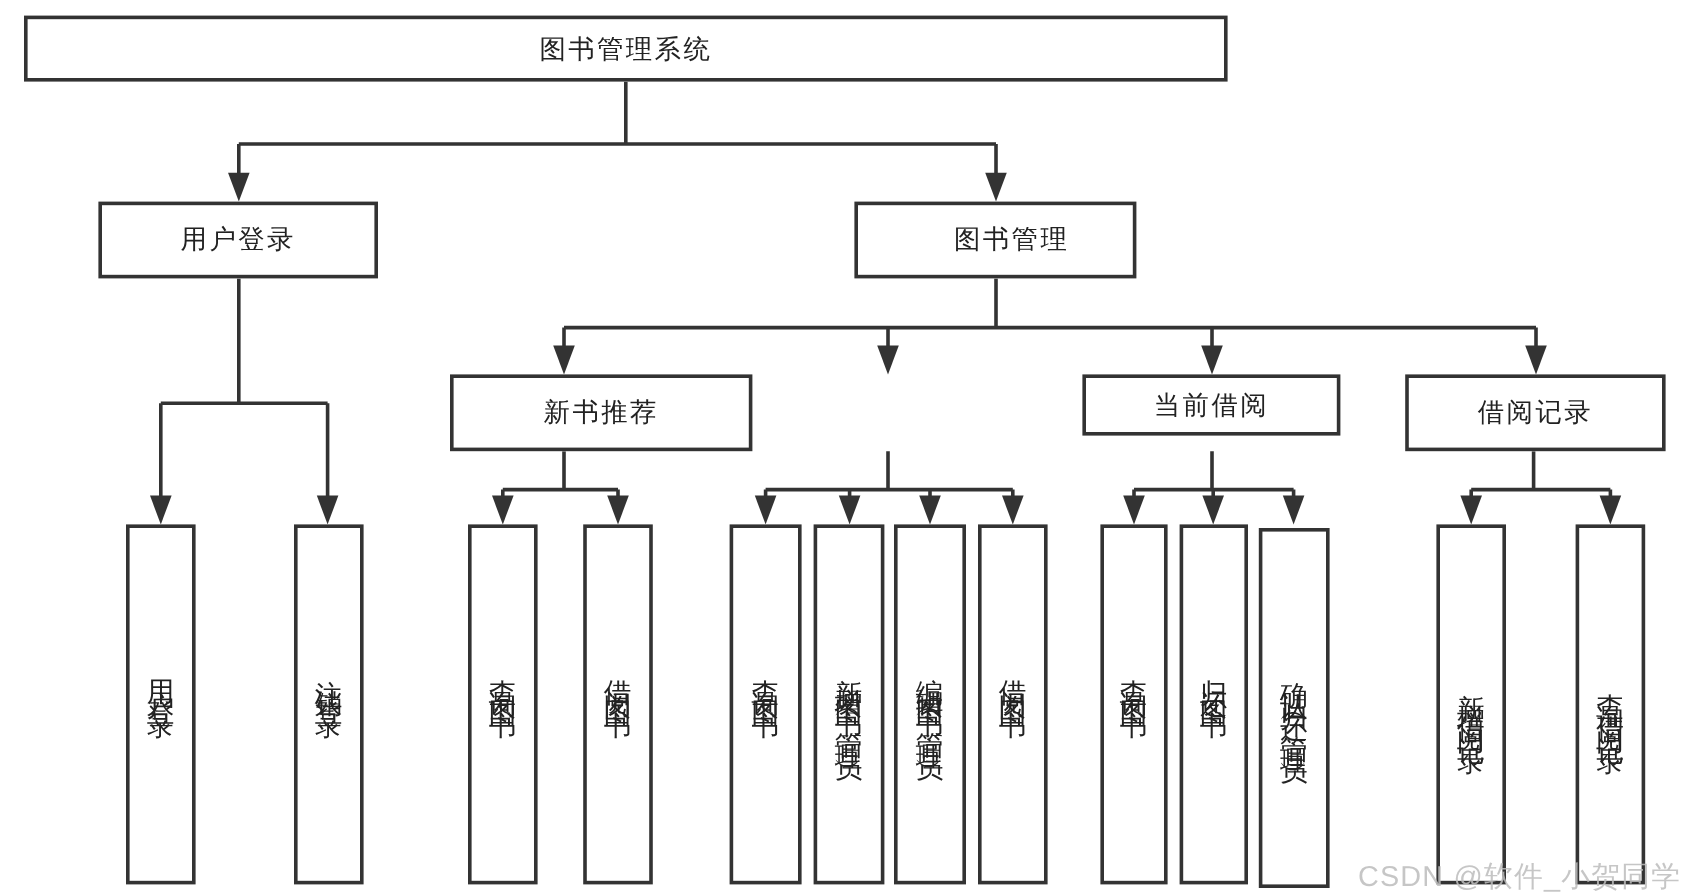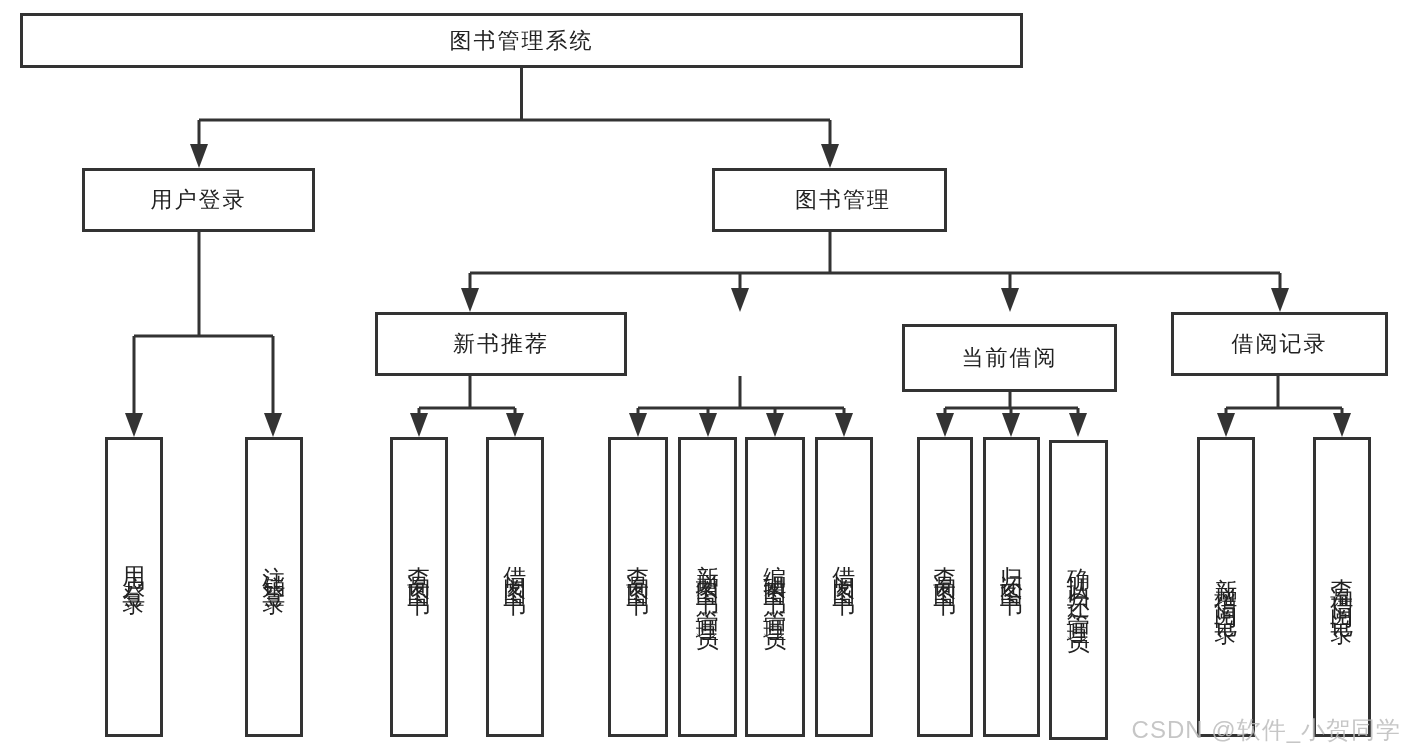--- a/index.html
+++ b/index.html
@@ -90,21 +90,21 @@
     <polygon points="1217,413 1235,413 1226,437"></polygon>
     <polygon points="1333,413 1351,413 1342,437"></polygon>
   </svg>
 
   <div class="node h-node" style="left:20px;top:13px;width:1003px;height:55px;">图书管理系统</div>
 
   <div class="node h-node" style="left:82px;top:168px;width:233px;height:64px;">用户登录</div>
   <div class="node h-node" style="left:712px;top:168px;width:235px;height:64px;padding-left:27px;">图书管理</div>
 
   <div class="node h-node" style="left:363px;top:312px;width:252px;height:64px;margin-left:12px;">新书推荐</div>
-  <div class="node h-node" style="left:902px;top:324px;width:215px;height:68px;">当前借阅</div>
+  <div class="node h-node" style="left:902px;top:312px;width:215px;height:51px;">当前借阅</div>
   <div class="node h-node" style="left:1171px;top:312px;width:217px;height:64px;">借阅记录</div>
 
   <div class="node v-node v-short" style="left:105px;top:437px;width:58px;height:300px;">
     <span>用户登录</span>
   </div>
   <div class="node v-node v-short" style="left:245px;top:437px;width:58px;height:300px;">
     <span>注销登录</span>
   </div>
 
   <div class="node v-node v-short" style="left:390px;top:437px;width:58px;height:300px;">

